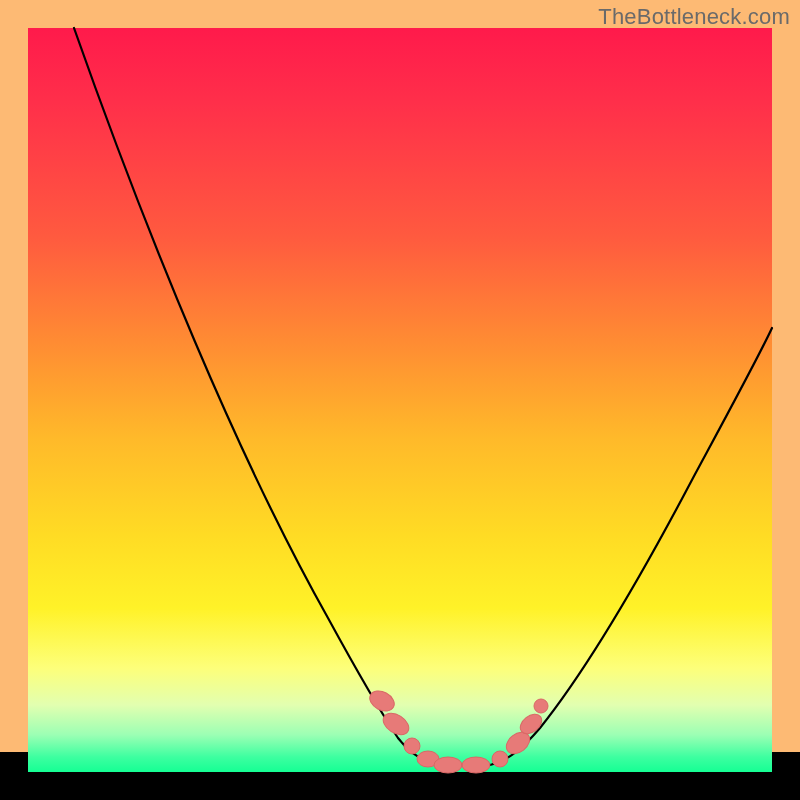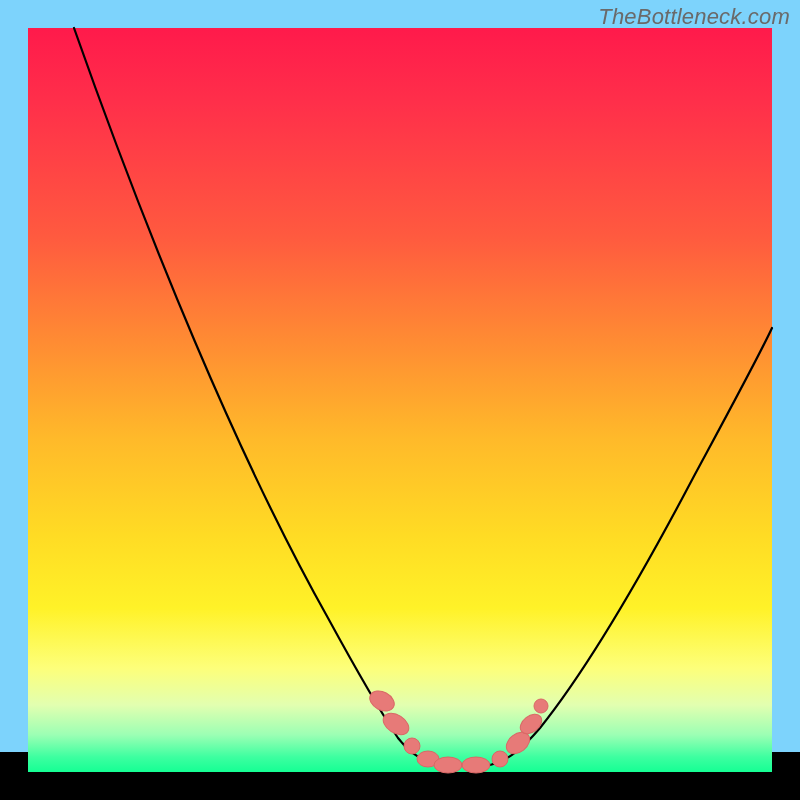--- a/index.html
+++ b/index.html
@@ -10,22 +10,21 @@
     background: #000;
     overflow: hidden;
     font-family: Arial, Helvetica, sans-serif;
   }
   .frame {
     position: absolute;
     top: 0;
     left: 0;
     width: 800px;
     height: 752px;
-    background: #7dd3fc;
-    font-style: italic;
+    background: #fdba74;
   }
   .plot-area {
     position: absolute;
     top: 28px;
     left: 28px;
     width: 744px;
     height: 744px;
     
     background: linear-gradient(
       to bottom,

